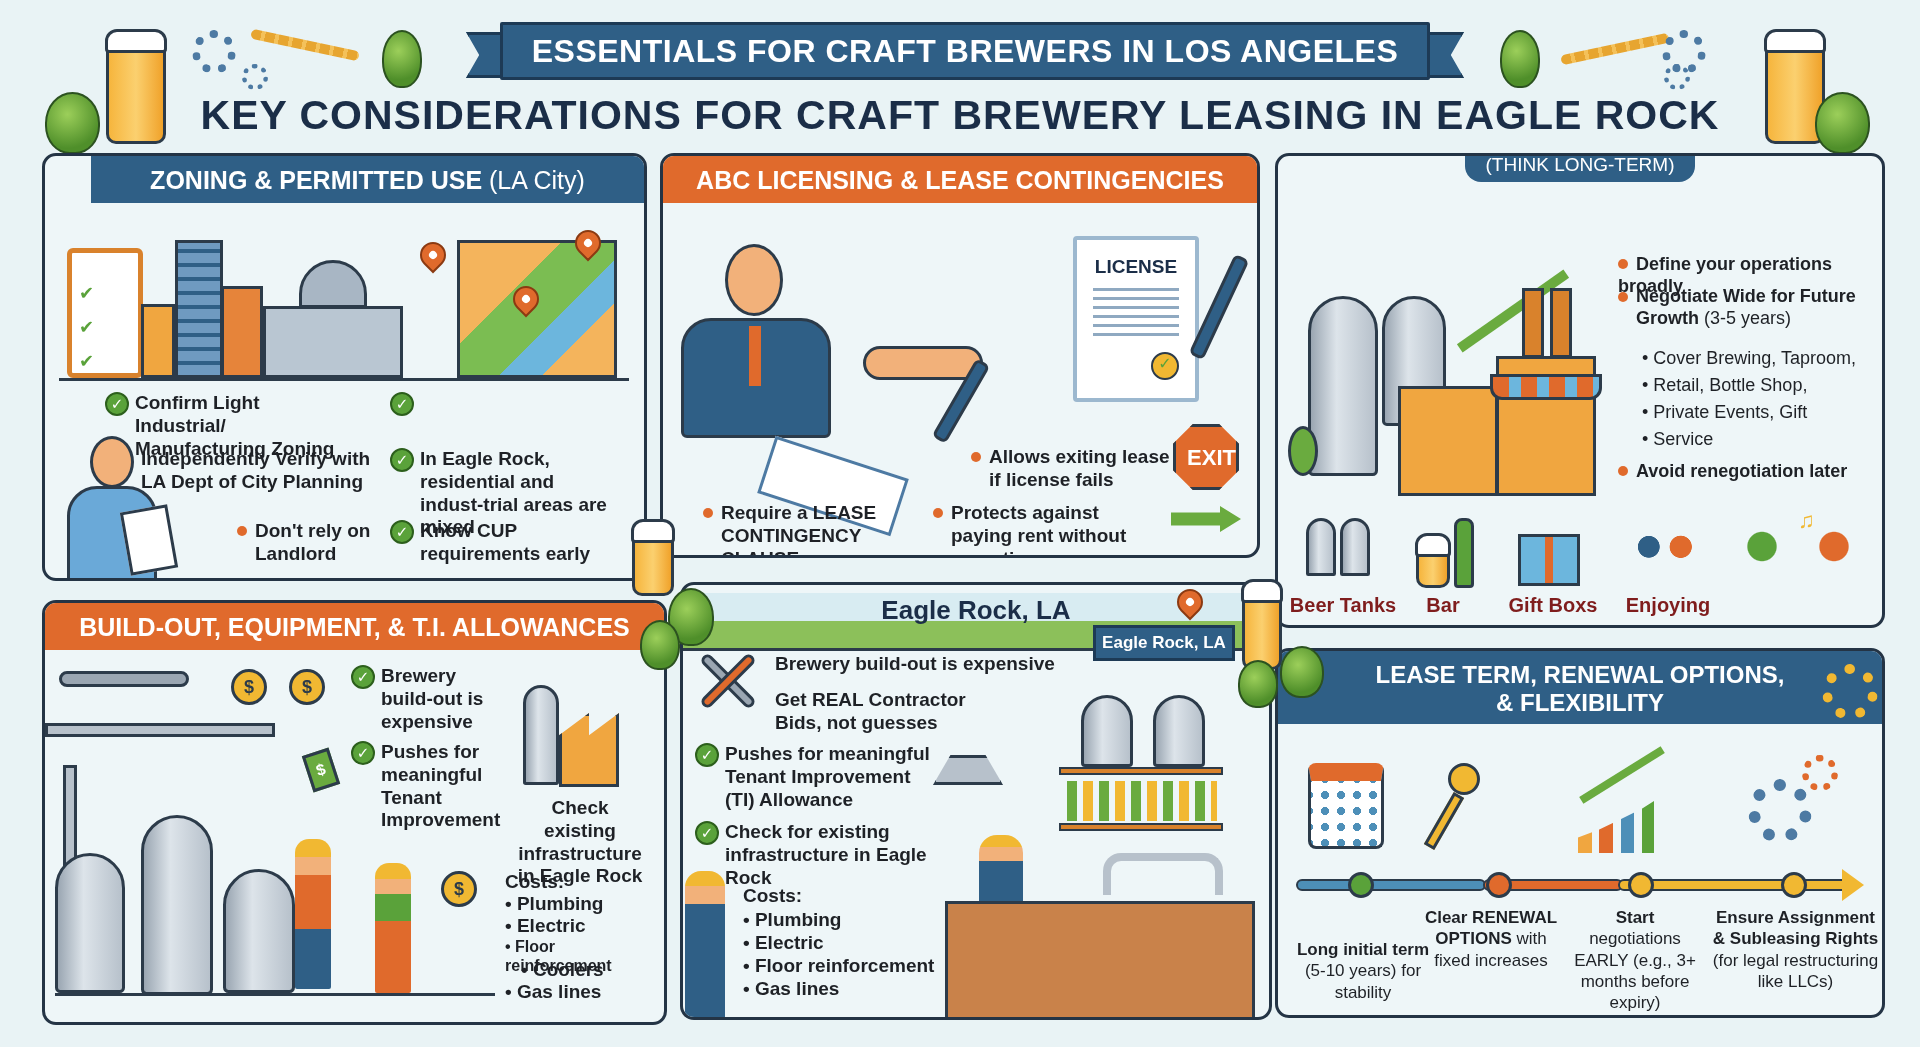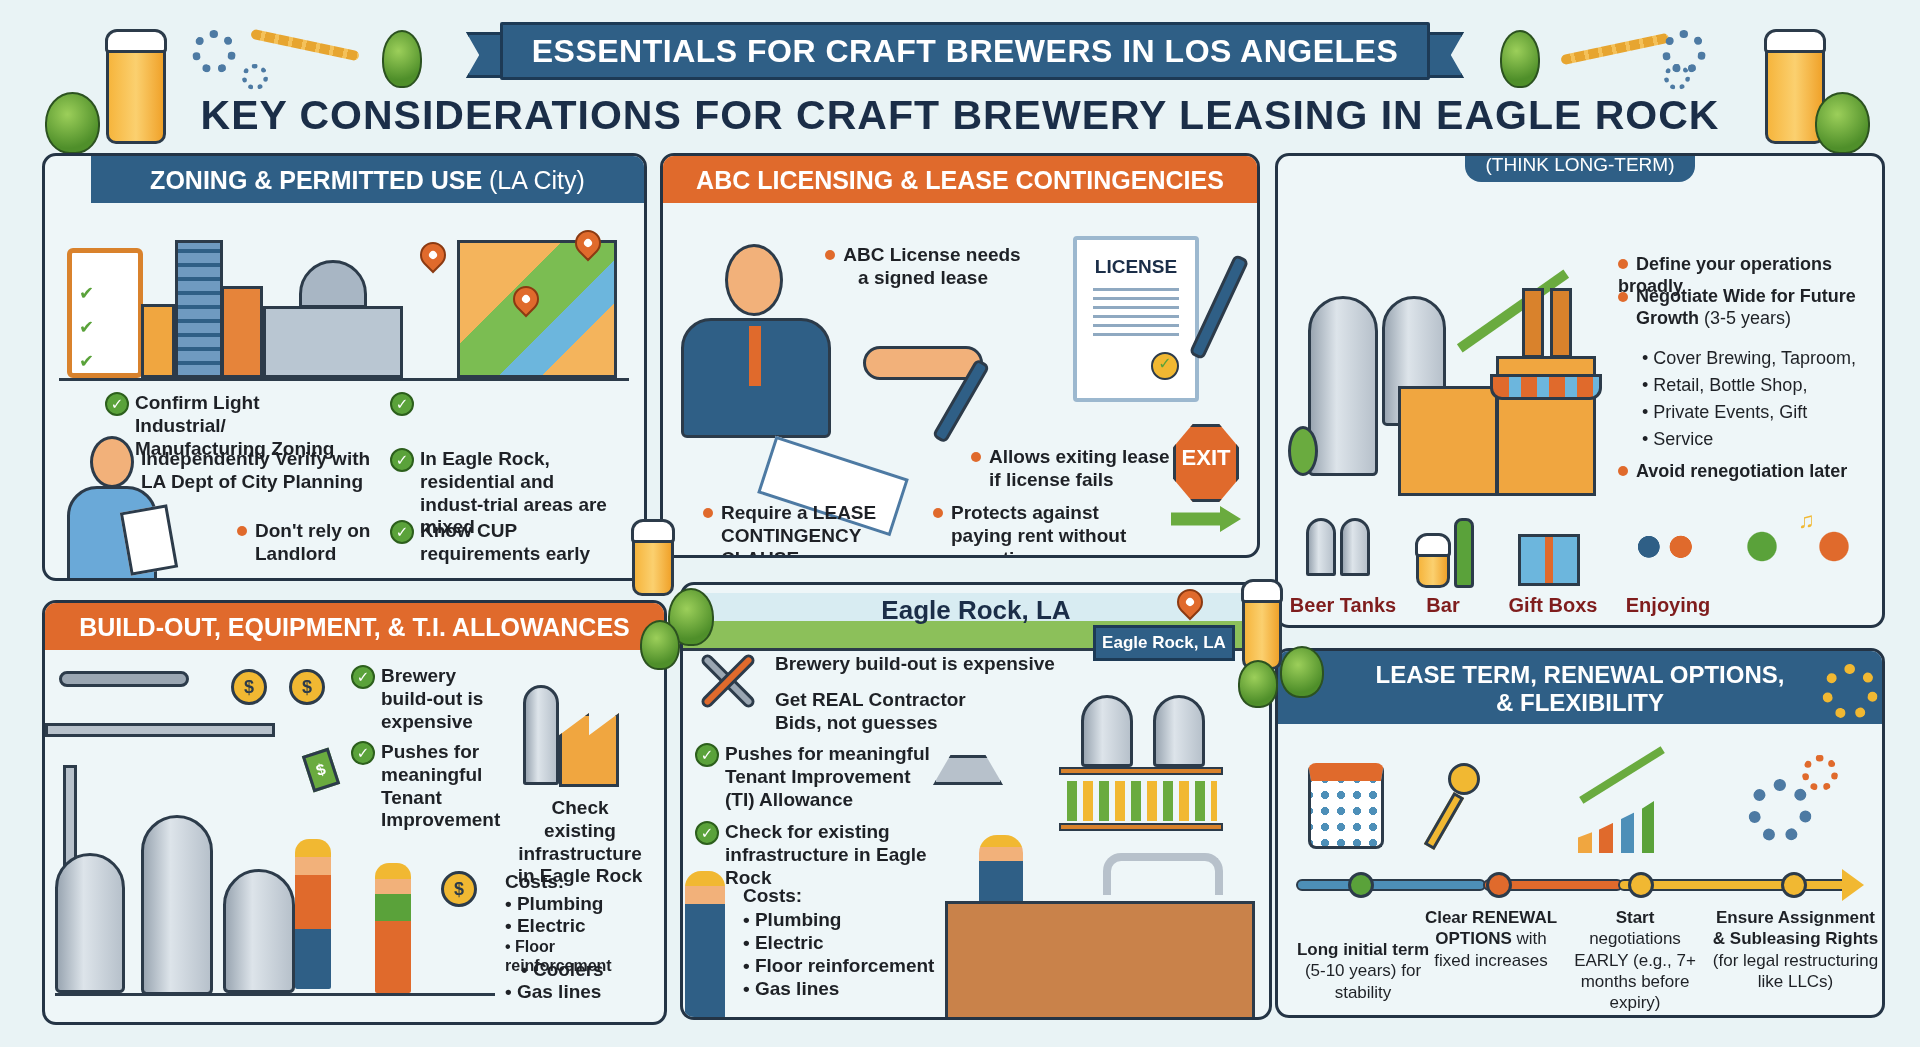--- a/index.html
+++ b/index.html
@@ -156,24 +156,23 @@
   <div class="ill" style="left:86px;top:170px;width:12px;height:60px;background:#e06a2c;"></div>
   <div class="ill" style="left:200px;top:190px;width:120px;height:34px;background:#f2b17a;border:3px solid #2c3b4a;border-radius:18px;"></div>
   <div class="ill" style="left:290px;top:200px;width:16px;height:90px;background:#2f5f86;border:3px solid #2c3b4a;border-radius:6px;transform:rotate(30deg);"></div>
   <div class="ill" style="left:100px;top:300px;width:140px;height:60px;background:#fff;border:3px solid #4d7aa3;transform:rotate(18deg);"></div>
   <div class="ill" style="left:410px;top:80px;width:126px;height:166px;background:#fff;border:4px solid #9cb8cf;border-radius:4px;">
     <div style="text-align:center;font-weight:bold;font-size:19px;margin-top:16px;color:#1b2e48;">LICENSE</div>
     <div style="margin:10px 16px;height:54px;background:repeating-linear-gradient(0deg,#fff 0 6px,#8fa9c1 6px 9px);"></div>
     <div style="position:absolute;right:16px;bottom:18px;width:28px;height:28px;border-radius:50%;background:#f1b832;border:2px solid #2c3b4a;text-align:center;color:#5aa23a;font-weight:bold;">✓</div>
   </div>
   <div class="ill" style="left:548px;top:96px;width:16px;height:110px;background:#2f5f86;border:3px solid #2c3b4a;border-radius:6px;transform:rotate(25deg);"></div>
-  <div class="ill" style="left:510px;top:268px;width:66px;height:78px;background:#e06a2c;border:3px solid #2c3b4a;clip-path:polygon(30% 0,70% 0,100% 30%,100% 70%,70% 100%,30% 100%,0 70%,0 30%);color:#fff;font-weight:bold;font-size:22px;text-align:center;line-height:62px;">EXIT</div>
+  <div class="ill" style="left:510px;top:268px;width:66px;height:66px;background:#e06a2c;border:3px solid #2c3b4a;clip-path:polygon(30% 0,70% 0,100% 30%,100% 70%,70% 100%,30% 100%,0 70%,0 30%);color:#fff;font-weight:bold;font-size:22px;text-align:right;line-height:62px;">EXIT</div>
   <div class="ill" style="left:508px;top:350px;width:70px;height:26px;background:#6aab3f;clip-path:polygon(0 25%,70% 25%,70% 0,100% 50%,70% 100%,70% 75%,0 75%);"></div>
 
-  <div class="txt" style="left:160px;top:88px;width:200px;text-align:center;"><span class="bullet"></span><span>ABC License needs a signed lease</span></div>
   <div class="txt" style="left:308px;top:290px;width:200px;">
       <div class="row">
         <span class="bullet c" style="margin-top:6px;"></span>
         <span>Allows exiting lease if license fails</span>
       </div>
     </div>
   <div class="txt" style="left:40px;top:346px;width:230px;">
       <div class="row">
         <span class="bullet c" style="margin-top:6px;"></span>
         <span>Require a LEASE CONTINGENCY CLAUSE</span>
@@ -324,21 +323,21 @@
   <div class="timeline-bar" style="left:18px;top:228px;width:190px;background:#4d8fb8;border:2px solid #2c3b4a;"></div>
   <div class="timeline-bar" style="left:205px;top:228px;width:140px;background:#e06a2c;border:2px solid #2c3b4a;"></div>
   <div class="timeline-bar" style="left:340px;top:228px;width:230px;background:#f1b832;border:2px solid #2c3b4a;"></div>
   <div class="ill" style="left:564px;top:218px;width:22px;height:32px;background:#f1b832;clip-path:polygon(0 0,100% 50%,0 100%);"></div>
   <div class="dot" style="left:70px;top:221px;background:#5aa23a;"></div>
   <div class="dot" style="left:208px;top:221px;background:#e06a2c;"></div>
   <div class="dot" style="left:350px;top:221px;background:#f1b832;"></div>
   <div class="dot" style="left:503px;top:221px;background:#f1b832;"></div>
   <div class="tl-label" style="left:0;top:256px;margin-top:32px;"><b>Long initial term</b><br><span>(5-10 years) for stability</span></div>
   <div class="tl-label" style="left:138px;top:256px;width:150px;"><b>Clear RENEWAL OPTIONS</b> <span>with fixed increases</span></div>
-  <div class="tl-label" style="left:282px;top:256px;width:150px;"><b>Start</b><br><span>negotiations EARLY (e.g., 7+ months before expiry)</span></div>
+  <div class="tl-label" style="left:282px;top:256px;width:150px;"><b>Start</b><br><span>negotiations EARLY (e.g., 3+ months before expiry)</span></div>
   <div class="tl-label" style="left:430px;top:256px;width:175px;"><b>Ensure Assignment &amp; Subleasing Rights</b><br><span>(for legal restructuring like LLCs)</span></div>
 </div>
 
 <div class="beer" style="left:632px;top:530px;width:42px;height:66px;z-index:5;"></div>
 <div class="hop" style="left:668px;top:588px;width:46px;height:58px;z-index:5;"></div>
 <div class="hop" style="left:640px;top:620px;width:40px;height:50px;z-index:5;"></div>
 <div class="beer" style="left:1242px;top:590px;width:40px;height:80px;z-index:5;"></div>
 <div class="hop" style="left:1238px;top:660px;width:40px;height:48px;z-index:5;"></div>
 <div class="hop" style="left:1280px;top:646px;width:44px;height:52px;z-index:5;"></div>
 <div class="gear" style="left:1822px;top:664px;width:56px;height:56px;border-color:#f1b832;border-width:10px;z-index:5;"></div>

